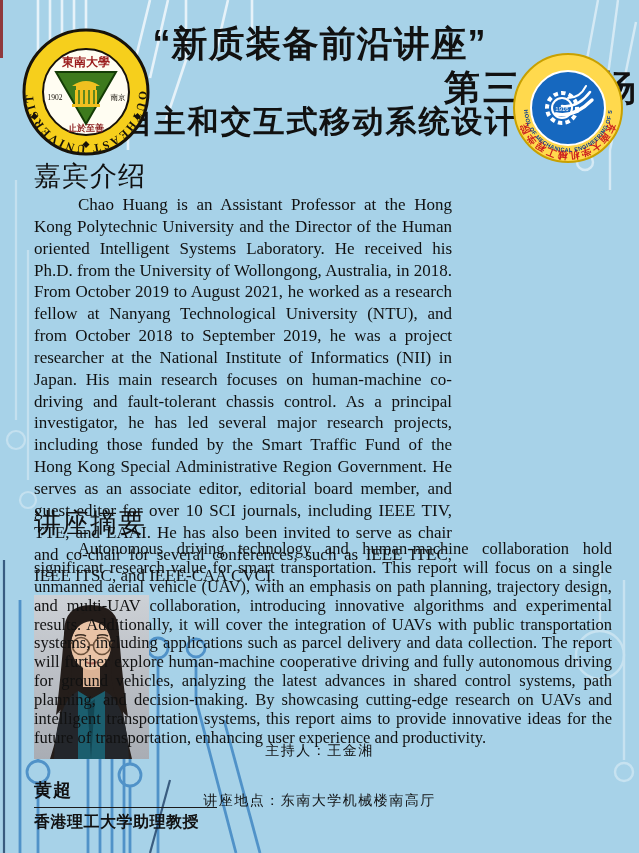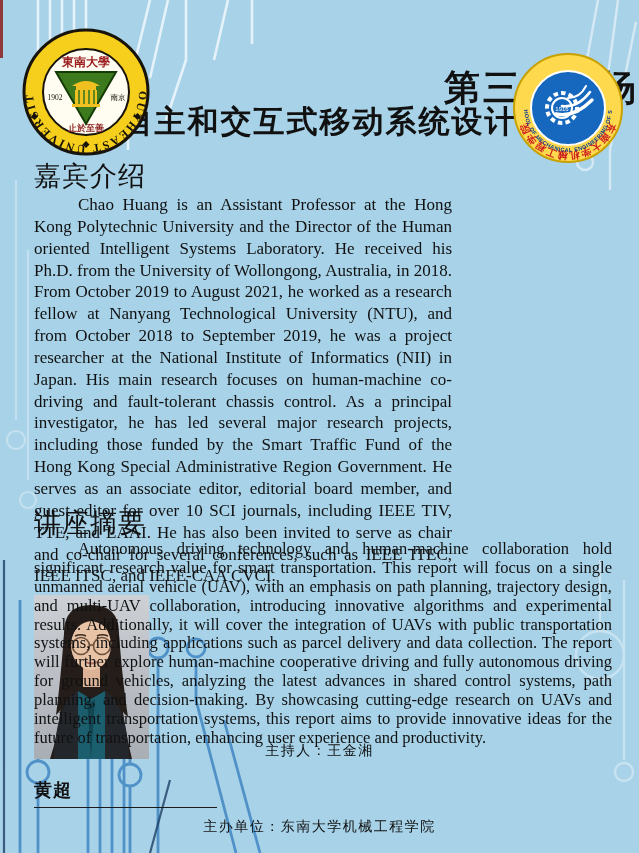--- a/index.html
+++ b/index.html
@@ -100,20 +100,21 @@
       <polyline points="236,853 196,700 196,660"></polyline>
       <polyline points="260,853 224,720"></polyline>
       <circle cx="196" cy="648" r="9"></circle>
     </g>
     <g stroke="#1e3f66" stroke-width="2.2" fill="none" opacity="0.8">
       <line x1="4" y1="560" x2="4" y2="853"></line>
       <polyline points="150,853 170,780"></polyline>
     </g>
   </svg>
 
+  <div class="hdr-line title1">“新质装备前沿讲座”</div>
   <div class="hdr-line title2">第三十三场</div>
   <div class="hdr-line subtitle">自主和交互式移动系统设计</div>
 
   <svg class="logo seu-logo" width="128" height="128" viewBox="0 0 128 128">
     <defs>
       <path id="seuArc" d="M 64,64 m -53,0 a 53,53 0 1,1 106,0" transform="rotate(180 64 64)"></path>
     </defs>
     <circle cx="64" cy="64" r="62" fill="#f6cf1c" stroke="#17120a" stroke-width="3"></circle>
     <circle cx="64" cy="64" r="43" fill="#fffdf2" stroke="#17120a" stroke-width="2"></circle>
     <text font-family="Liberation Serif, serif" font-size="11.5" font-weight="bold" fill="#17120a" letter-spacing="2">
@@ -205,22 +206,23 @@
         <path d="M 20,164 Q 22,108 44,96 L 57,104 L 71,96 Q 93,108 95,164 Z" fill="#23262b"></path>
 
         <path d="M 44,96 L 57,104 L 71,96 L 71,164 L 44,164 Z" fill="#1b5e6e"></path>
         <path d="M 53,104 L 57,164 L 61,104 L 57,107 Z" fill="#134653"></path>
 
         <path d="M 30,40 Q 26,90 22,120 Q 34,110 38,80 Q 36,60 36,44 Z" fill="#241d1a"></path>
         <path d="M 85,40 Q 89,90 94,122 Q 81,112 77,80 Q 79,60 79,44 Z" fill="#241d1a"></path>
       </svg>
       <div class="guest-name">黄超</div>
       <hr class="guest-rule">
+      <div class="guest-title">香港理工大学助理教授</div>
     </div>
   </div>
 
   <div class="section-heading abstract-heading">讲座摘要</div>
   <p class="abstract-text">Autonomous driving technology and human-machine collaboration hold significant research value for smart transportation. This report will focus on a single unmanned aerial vehicle (UAV), with an emphasis on path planning, trajectory design, and multi-UAV collaboration, introducing innovative algorithms and experimental results. Additionally, it will cover the integration of UAVs with public transportation systems, including applications such as parcel delivery and data collection. The report will further explore human-machine cooperative driving and fully autonomous driving for ground vehicles, analyzing the latest advances in shared control systems, path planning, and decision-making. By showcasing cutting-edge research on UAVs and intelligent transportation systems, this report aims to provide innovative ideas for the future of transportation, enhancing user experience and productivity.</p>
 
   <div class="footer-line host-line">主持人：王金湘</div>
-  <div class="footer-line organizer-line">主办单位：东南大学机械工程学院</div>
+  <div class="footer-line venue-line">讲座地点：东南大学机械楼南高厅</div>
 
 </div>
 
 </body></html>

